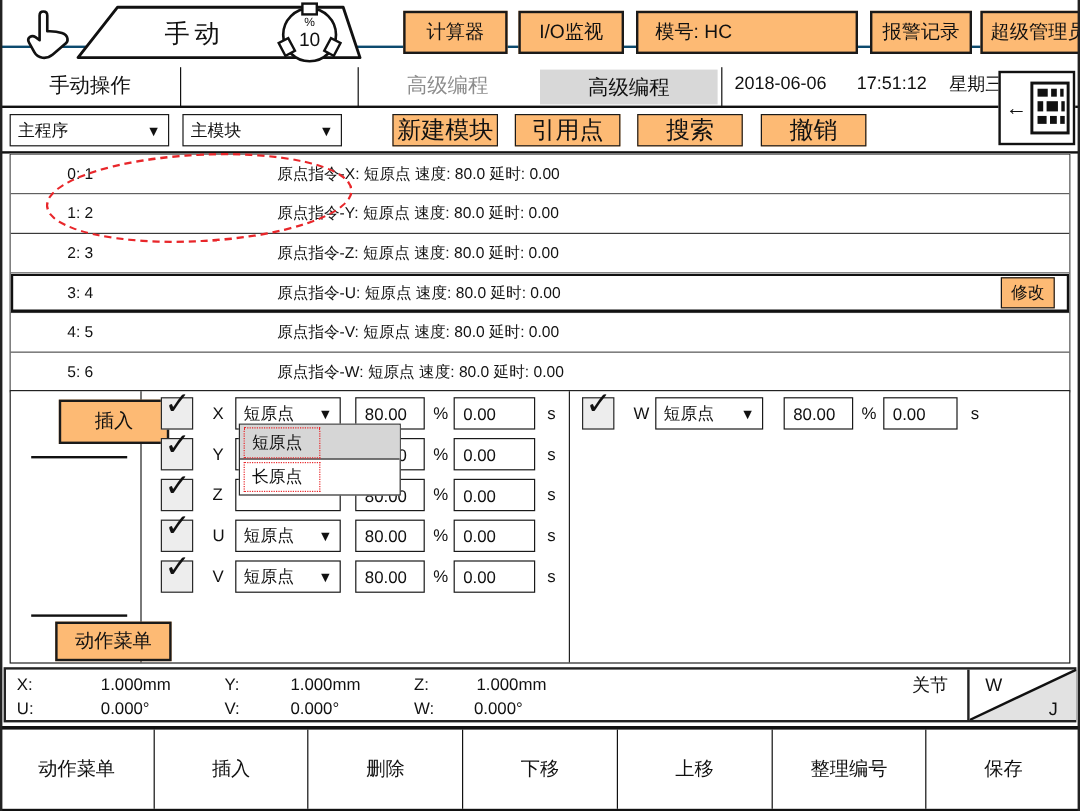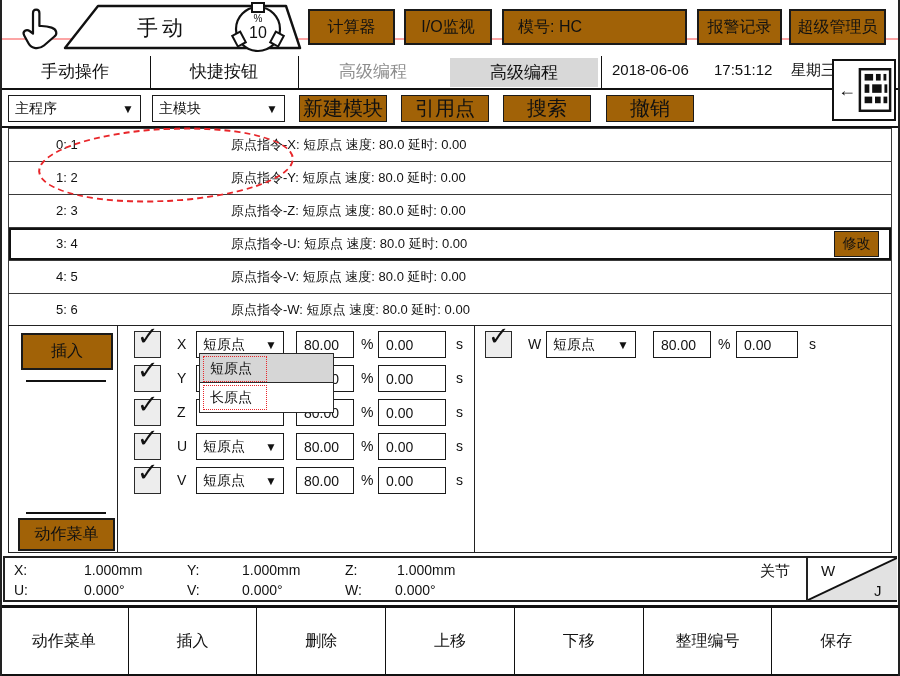--- a/index.html
+++ b/index.html
@@ -1,20 +1,20 @@
 <!DOCTYPE html>
 <html><head>
 <meta charset="utf-8">
 <style>
   html,body{margin:0;padding:0;background:#fff;}
   .screen{position:relative;width:900px;height:676px;background:#fff;overflow:hidden;
           font-family:"Liberation Sans","DejaVu Sans",sans-serif;color:#111;}
   .abs{position:absolute;box-sizing:border-box;}
   .btn{position:absolute;box-sizing:border-box;display:flex;align-items:center;justify-content:center;
-       background:#a16207;border:2px solid #1a1a1a;font-size:16px;cursor:pointer;}
+       background:#fdba74;border:2px solid #1a1a1a;font-size:16px;cursor:pointer;margin-left:28px;}
   .btn.thin{border-width:1px;font-size:20px;}
   .sel{position:absolute;box-sizing:border-box;background:#fff;border:1px solid #1a1a1a;
        display:flex;align-items:center;font-size:14px;padding-left:6px;cursor:pointer;}
   .sel .arr{position:absolute;right:6px;top:50%;transform:translateY(-50%);font-size:12px;}
   .field{position:absolute;box-sizing:border-box;background:#fff;border:1px solid #1a1a1a;
          display:flex;align-items:center;font-size:14px;padding-left:7px;}
   .lbl{position:absolute;font-size:14px;}
   .prow{position:relative;height:32px;border-bottom:1px solid #3a3a3a;background:#fff;}
   .prow:last-child{border-bottom:none;}
   .prow.selected{box-shadow:inset 0 0 0 2px #111;}
@@ -28,21 +28,21 @@
   .ddfocus{position:absolute;left:3px;top:2px;width:62px;height:23px;border:1px dotted #e8262a;}
   .tabdiv{position:absolute;top:56px;width:0;height:33px;border-left:1.5px solid #111;}
   .vline{position:absolute;width:0;border-left:1.5px solid #222;}
   .hline{position:absolute;height:0;border-top:2px solid #111;}
 </style>
 </head>
 <body>
 
 <div class="screen">
 
-  <div class="abs" style="left:0;top:0;width:900px;height:40px;border-bottom:2px solid #fca5a5;background:#fff;">
+  <div class="abs" style="left:0;top:0;width:900px;height:40px;border-bottom:2px solid #0c4a6e;background:#fff;">
     <svg class="abs" style="left:16px;top:5px;" width="46" height="46" viewBox="0 0 46 46">
       <path d="M17 24 V8 q0-3.4 3.2-3.4 q3.2 0 3.2 3.4 v13 h2.2 q5.4 0 10 1.6 q4 1.4 4.6 4.4 q.6 2.8-1.8 4.5 L28 40.5 q-3.8 3.2-8.6 2.6 q-4.6-.6-6.8-4.6 l-4.4-8 q-1.7-3.2.8-4.8 q2.2-1.4 4.6.3 l3.4 2.5 Z" fill="#fff" stroke="#111" stroke-width="2.2" stroke-linejoin="round"></path>
     </svg>
 
     <div class="abs" style="left:62px;top:3px;width:240px;height:48px;">
       <svg class="abs" style="left:0;top:0;" width="240" height="48" viewBox="0 0 240 48">
         <polygon points="36,3 224,3 238,45 3,45" fill="#fff" stroke="#111" stroke-width="2.4" stroke-linejoin="round"></polygon>
       </svg>
       <span class="abs" style="left:45px;top:11px;width:110px;text-align:center;font-size:21px;letter-spacing:4px;">手动</span>
       <svg class="abs" style="left:166px;top:-2px;" width="60" height="56" viewBox="0 0 60 56">
@@ -57,21 +57,20 @@
 
     <div class="btn" style="left:308px;top:9px;width:87px;height:36px;">计算器</div>
     <div class="btn" style="left:404px;top:9px;width:88px;height:36px;">I/O监视</div>
     <div class="btn" style="left:502px;top:9px;width:185px;height:36px;justify-content:flex-start;padding-left:14px;">模号: HC</div>
     <div class="btn" style="left:697px;top:9px;width:85px;height:36px;">报警记录</div>
     <div class="btn" style="left:789px;top:9px;width:97px;height:36px;">超级管理员</div>
   </div>
 
   <div class="abs" style="left:0;top:55px;width:900px;height:35px;border-bottom:2px solid #111;background:#fff;">
     <span class="abs" style="left:0;top:0;width:150px;line-height:33px;text-align:center;font-size:17px;cursor:pointer;">手动操作</span>
-    <span class="abs" style="left:150px;top:0;width:148px;line-height:33px;text-align:center;font-size:17px;cursor:pointer;">快捷按钮</span>
     <span class="abs" style="left:298px;top:0;width:150px;line-height:33px;text-align:center;font-size:17px;color:#8d8d8d;cursor:pointer;">高级编程</span>
     <div class="abs" style="left:450px;top:3px;width:148px;height:29px;background:#d8d8d8;display:flex;align-items:center;justify-content:center;font-size:17px;cursor:pointer;">高级编程</div>
     <span class="abs" style="left:612px;top:6px;font-size:15px;">2018-06-06</span>
     <span class="abs" style="left:714px;top:6px;font-size:15px;">17:51:12</span>
     <span class="abs" style="left:791px;top:6px;font-size:15px;">星期三</span>
   </div>
   <div class="tabdiv" style="left:150px;"></div>
   <div class="tabdiv" style="left:298px;"></div>
   <div class="tabdiv" style="left:601px;"></div>
 
@@ -288,20 +287,20 @@
         <text x="13" y="18" font-size="15" fill="#111">W</text>
         <text x="66" y="38" font-size="15" fill="#111">J</text>
       </svg>
     </div>
   </div>
 
   <div class="abs" style="left:0;top:605px;width:900px;height:71px;border-top:3px solid #111;border-bottom:2px solid #111;display:flex;background:#fff;">
     <div class="cell" style="flex:1;display:flex;align-items:center;justify-content:center;font-size:16px;border-right:1.5px solid #111;cursor:pointer;">动作菜单</div>
     <div class="cell" style="flex:1;display:flex;align-items:center;justify-content:center;font-size:16px;border-right:1.5px solid #111;cursor:pointer;">插入</div>
     <div class="cell" style="flex:1;display:flex;align-items:center;justify-content:center;font-size:16px;border-right:1.5px solid #111;cursor:pointer;">删除</div>
+    <div class="cell" style="flex:1;display:flex;align-items:center;justify-content:center;font-size:16px;border-right:1.5px solid #111;cursor:pointer;">下移</div>
     <div class="cell" style="flex:1;display:flex;align-items:center;justify-content:center;font-size:16px;border-right:1.5px solid #111;cursor:pointer;">上移</div>
-    <div class="cell" style="flex:1;display:flex;align-items:center;justify-content:center;font-size:16px;border-right:1.5px solid #111;cursor:pointer;">下移</div>
     <div class="cell" style="flex:1;display:flex;align-items:center;justify-content:center;font-size:16px;border-right:1.5px solid #111;cursor:pointer;">整理编号</div>
     <div class="cell" style="flex:1;display:flex;align-items:center;justify-content:center;font-size:16px;cursor:pointer;">保存</div>
   </div>
 
   <div class="abs" style="left:0;top:0;width:900px;height:676px;border-left:2px solid #222;border-right:2px solid #222;pointer-events:none;z-index:30;"></div>
 </div>
 
 </body></html>

